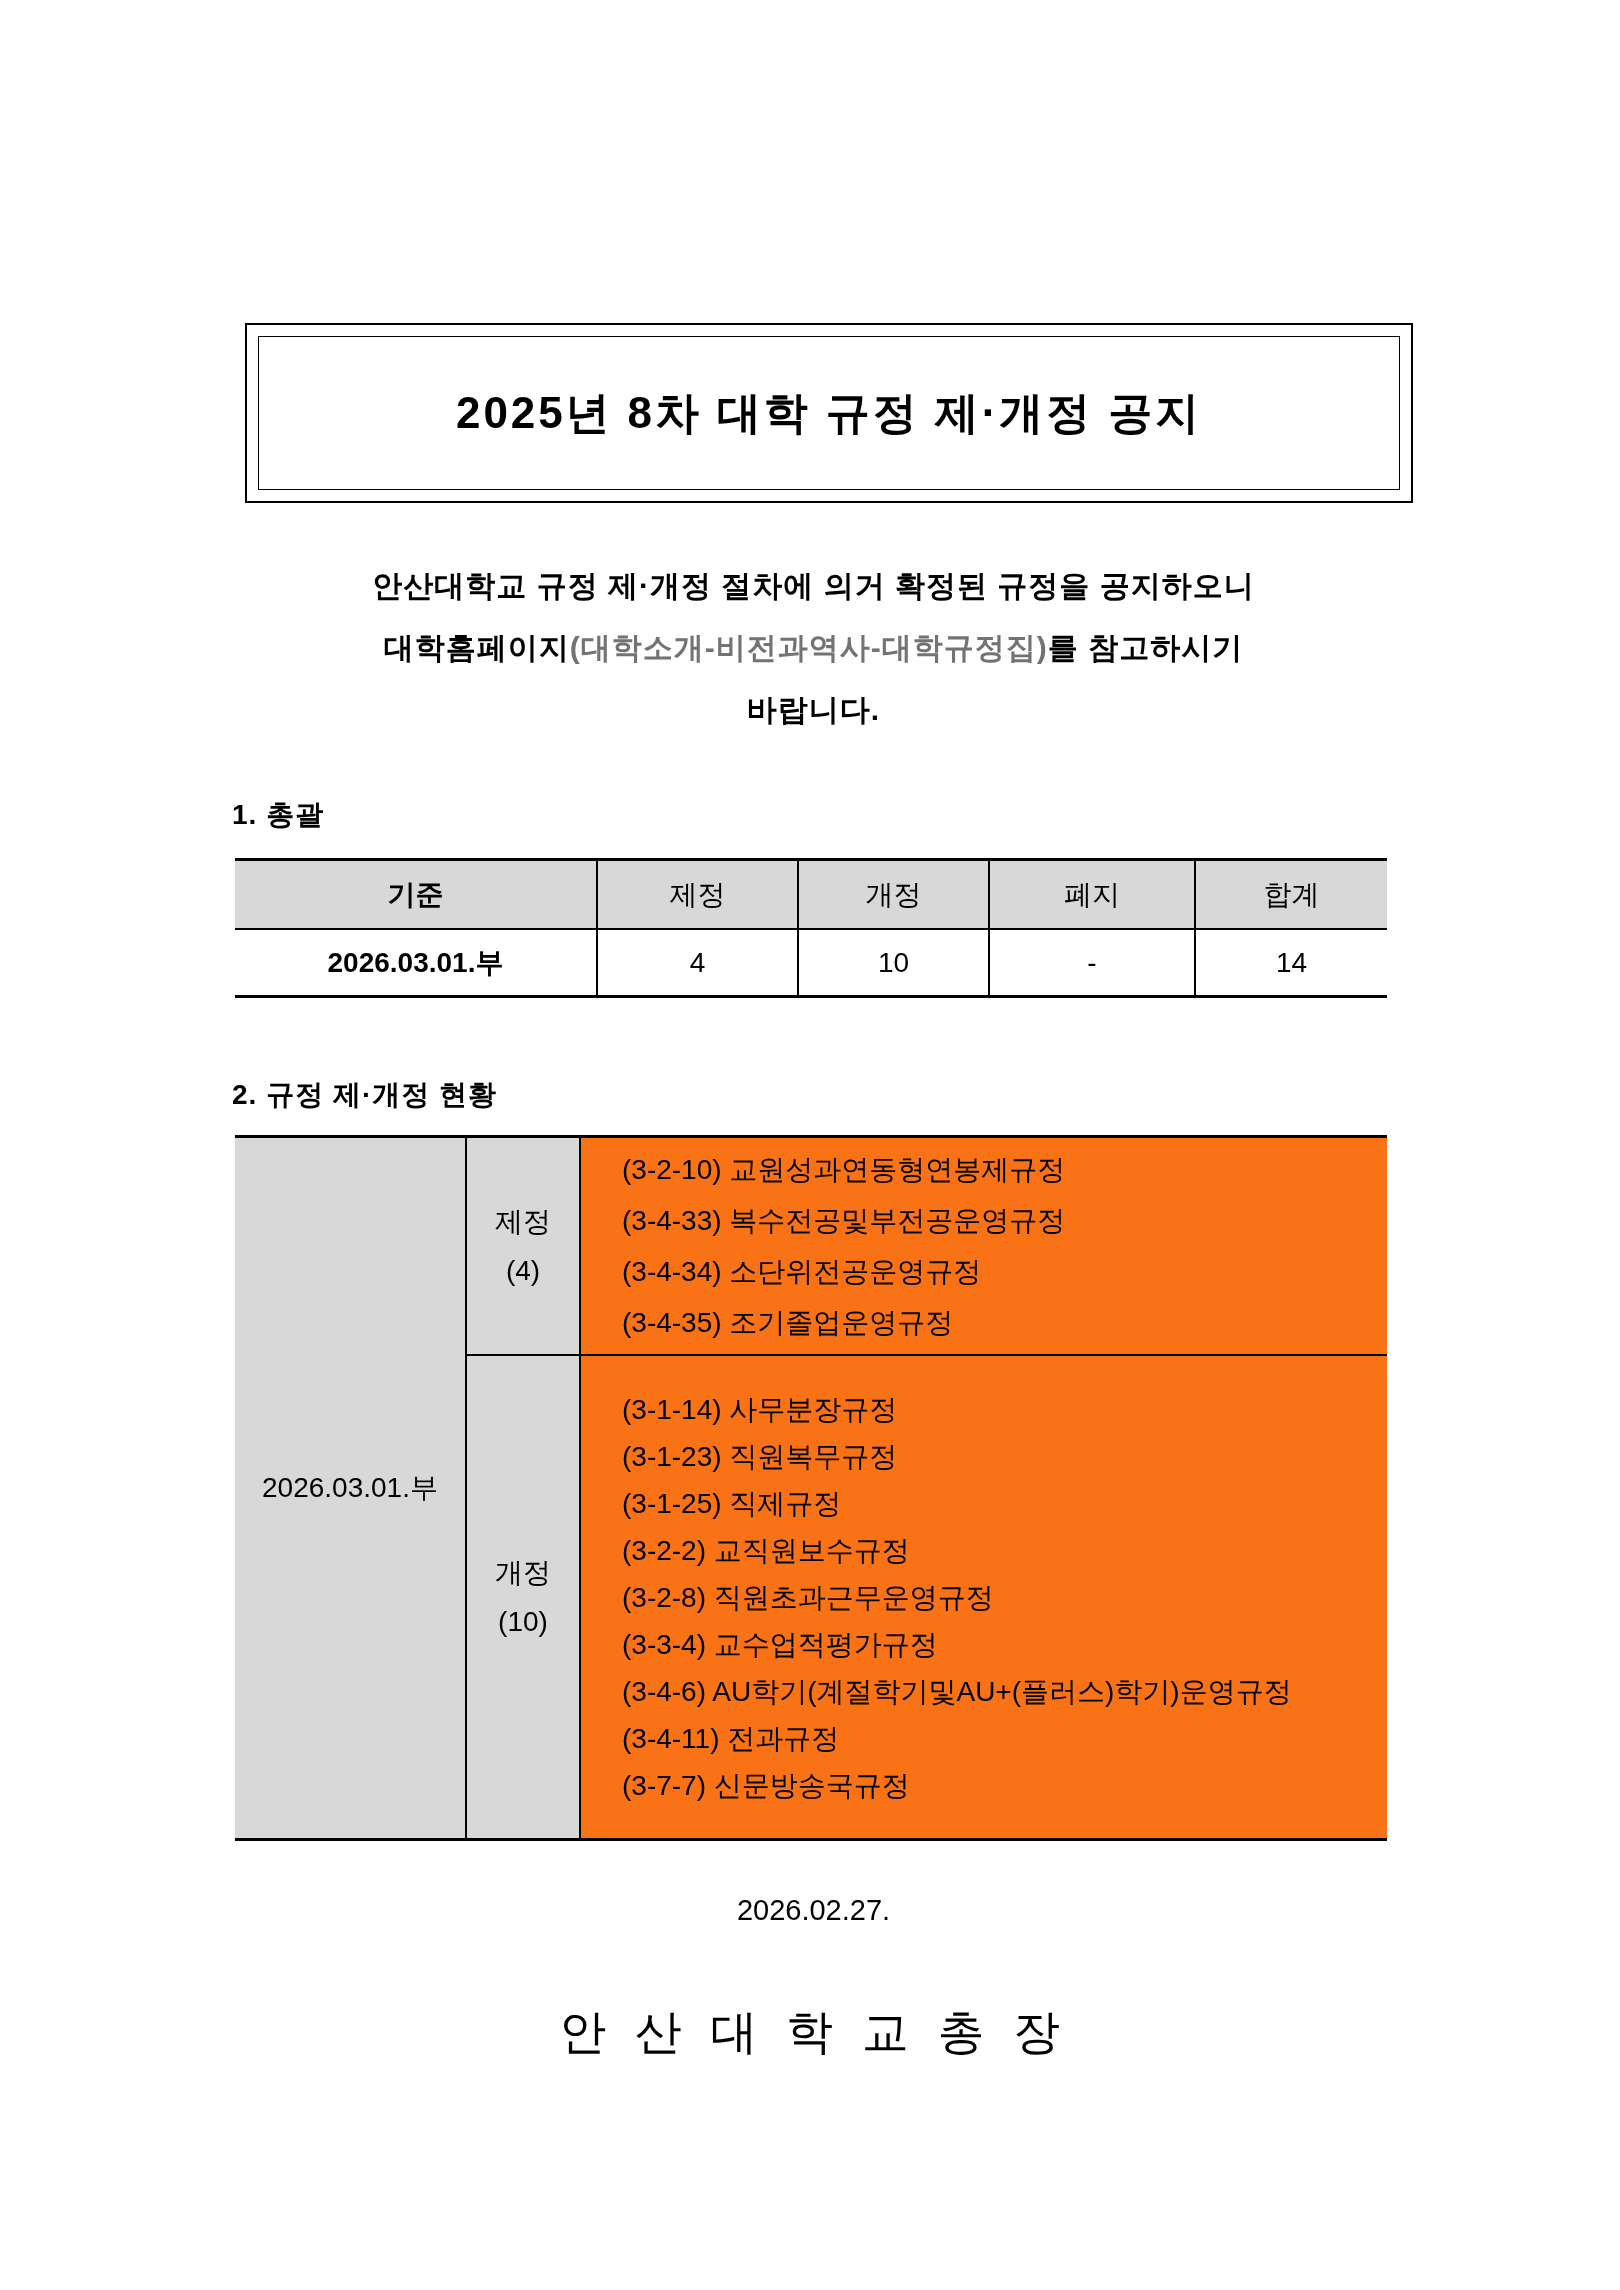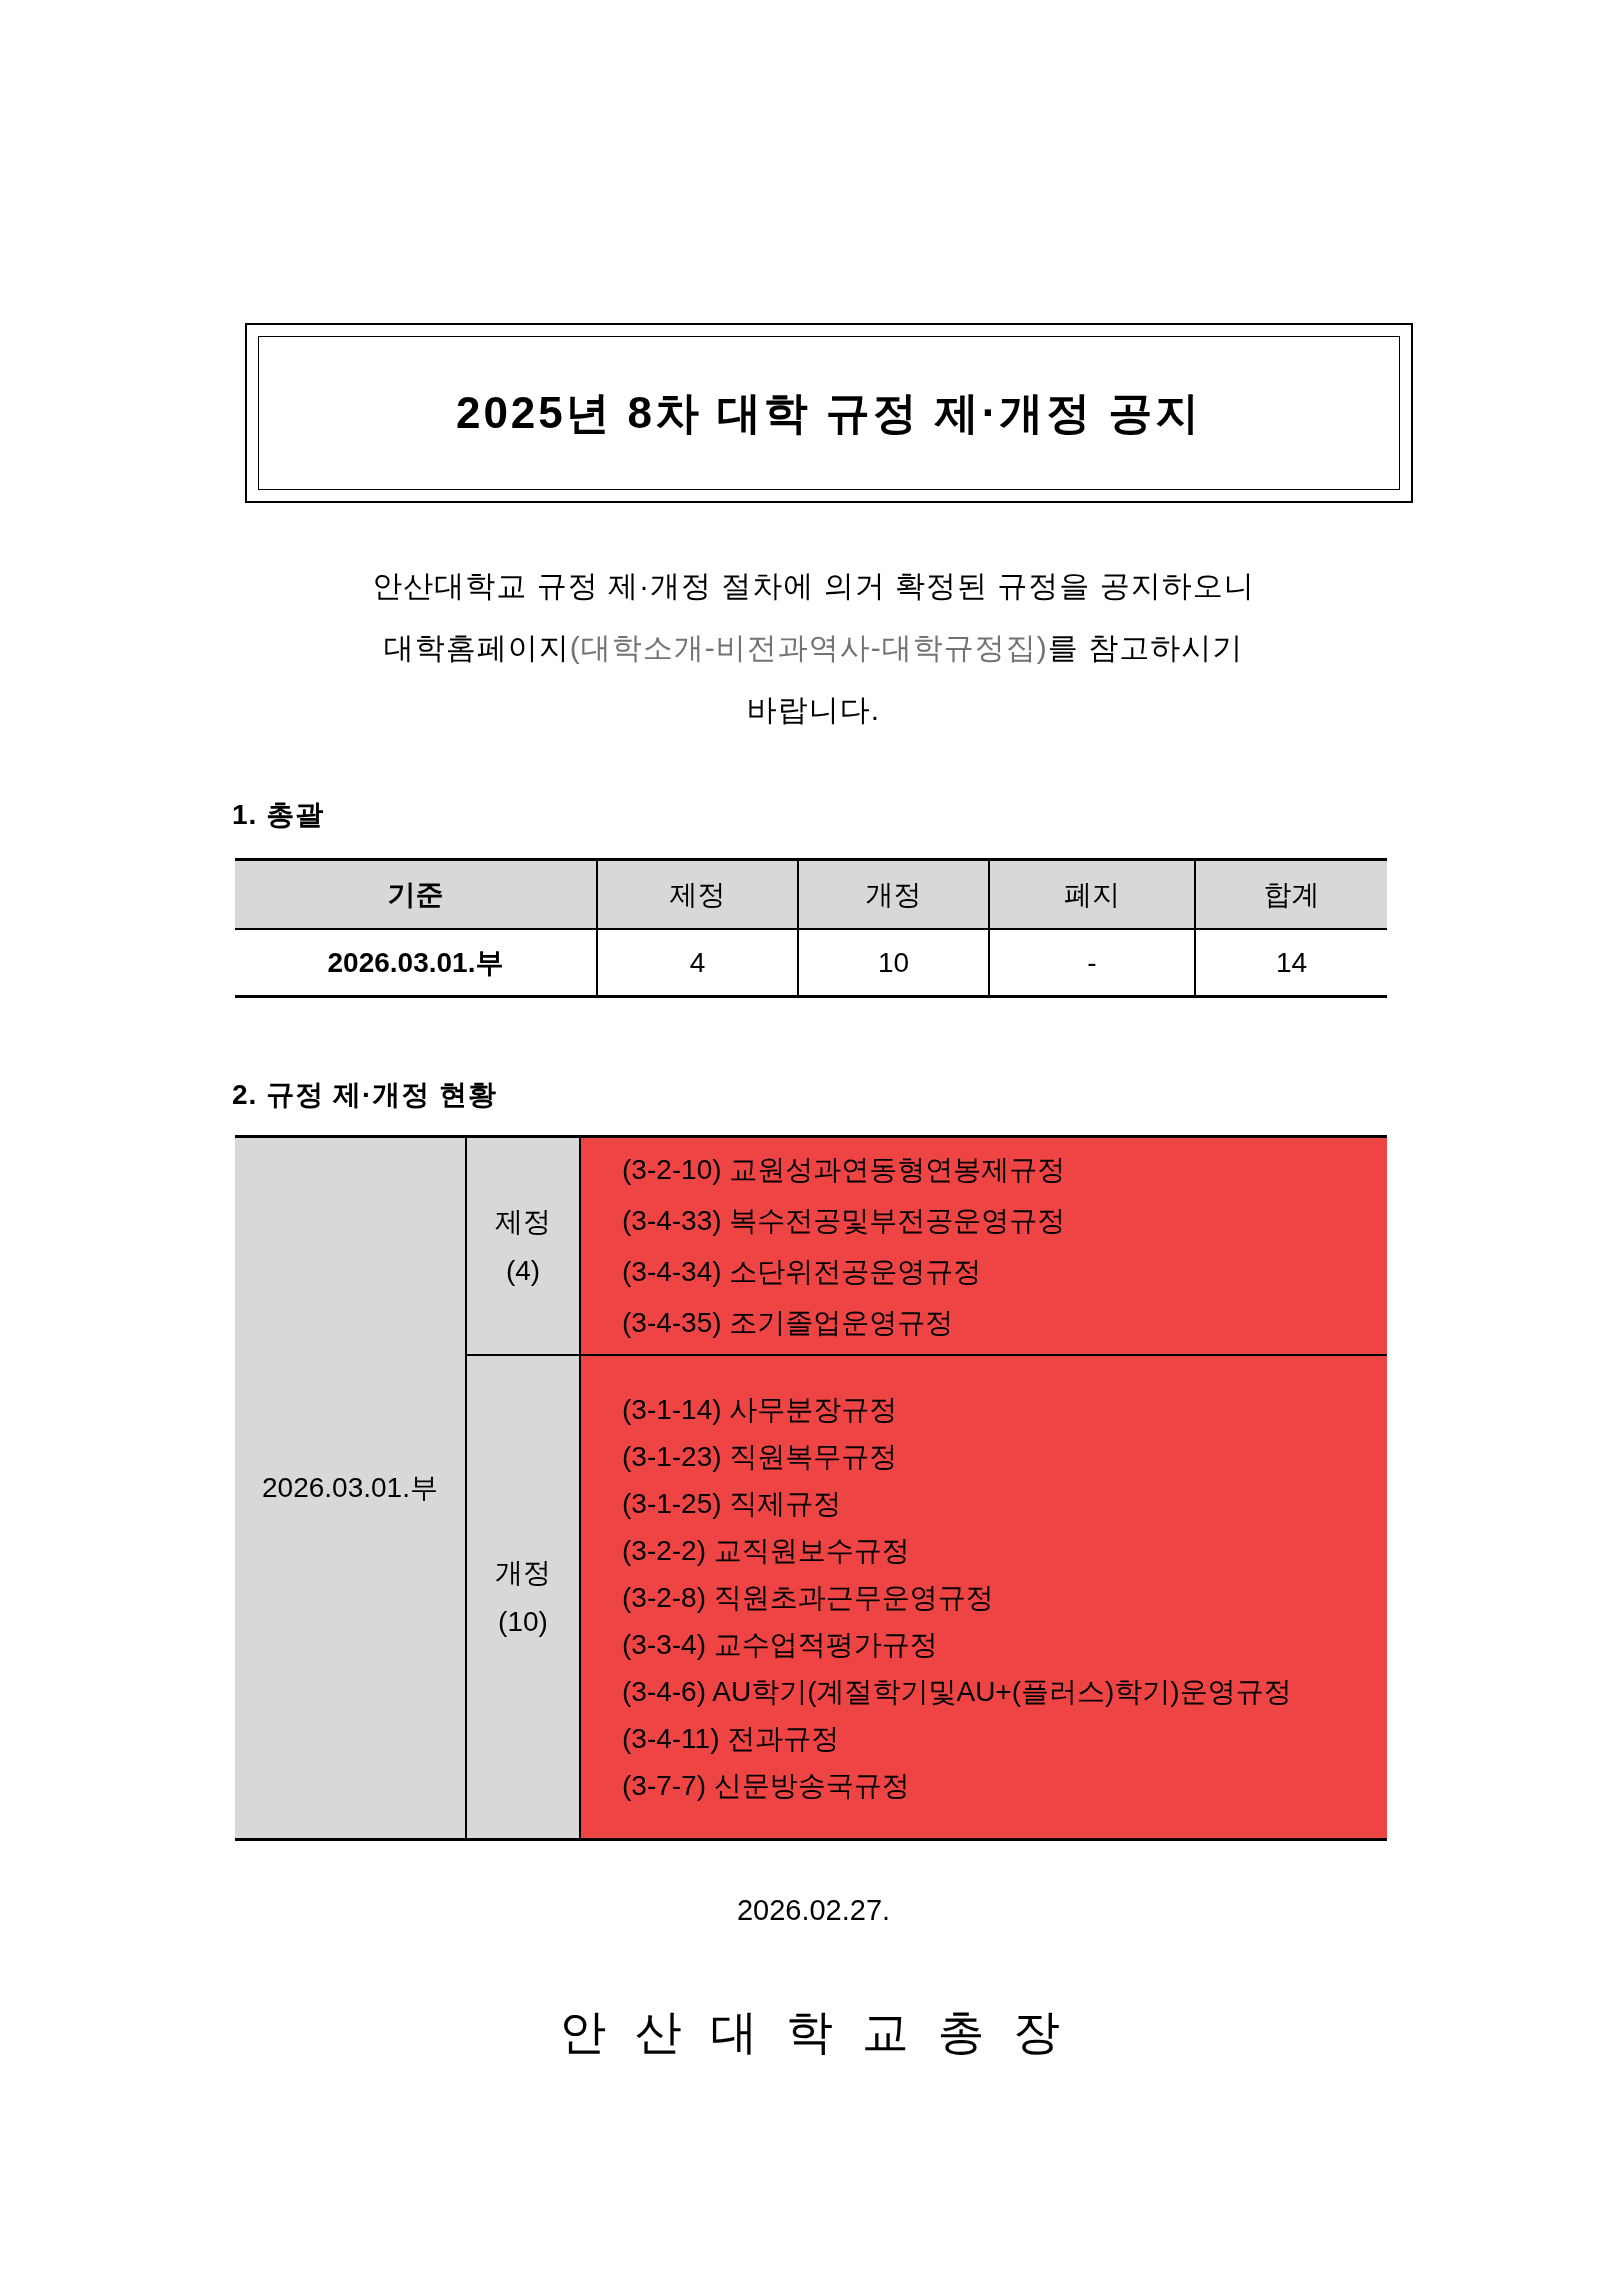--- a/index.html
+++ b/index.html
@@ -17,21 +17,21 @@
   .title-box-inner {
     width:100%; height:100%; border:1px solid #000; box-sizing:border-box;
     display:flex; align-items:center; justify-content:center;
   }
   .title-text { font-size:44px; font-weight:700; letter-spacing:2.9px; }
 
   
   .intro {
     position:absolute; left:235px; top:555px; width:1157px;
     text-align:center; font-size:30px; line-height:62px;
-    font-weight:400; letter-spacing:1px;
+    font-weight:700; letter-spacing:1px;
   }
   .intro .link { color:#737373; }
 
   
   .sec-heading {
     position:absolute; left:232px; font-size:28px; font-weight:700; letter-spacing:1px;
   }
   .sec1-heading { top:796px; }
   .sec2-heading { top:1076px; }
 
@@ -62,21 +62,21 @@
     border-right:2px solid #000; box-sizing:border-box;
     display:flex; align-items:center; justify-content:center; font-size:28px;
   }
   .t2-label {
     background:#d8d8d8; border-right:2.9px solid #000; box-sizing:border-box;
     display:flex; flex-direction:column; align-items:center; justify-content:center;
     font-size:28px; line-height:49px;
   }
   .t2-list {
     display:flex; flex-direction:column; justify-content:center;
-    padding-left:41px; font-size:28px; box-sizing:border-box; background:#ef4444;
+    padding-left:41px; font-size:28px; box-sizing:border-box; background:#f97316;
   }
   .row1 { border-bottom:2px solid #000; }
   .t2-list.group-a .item { line-height:51px; }
   .t2-list.group-b .item { line-height:47px; }
 
   
   .doc-date {
     position:absolute; left:235px; top:1894px; width:1157px;
     text-align:center; font-size:29px;
   }

